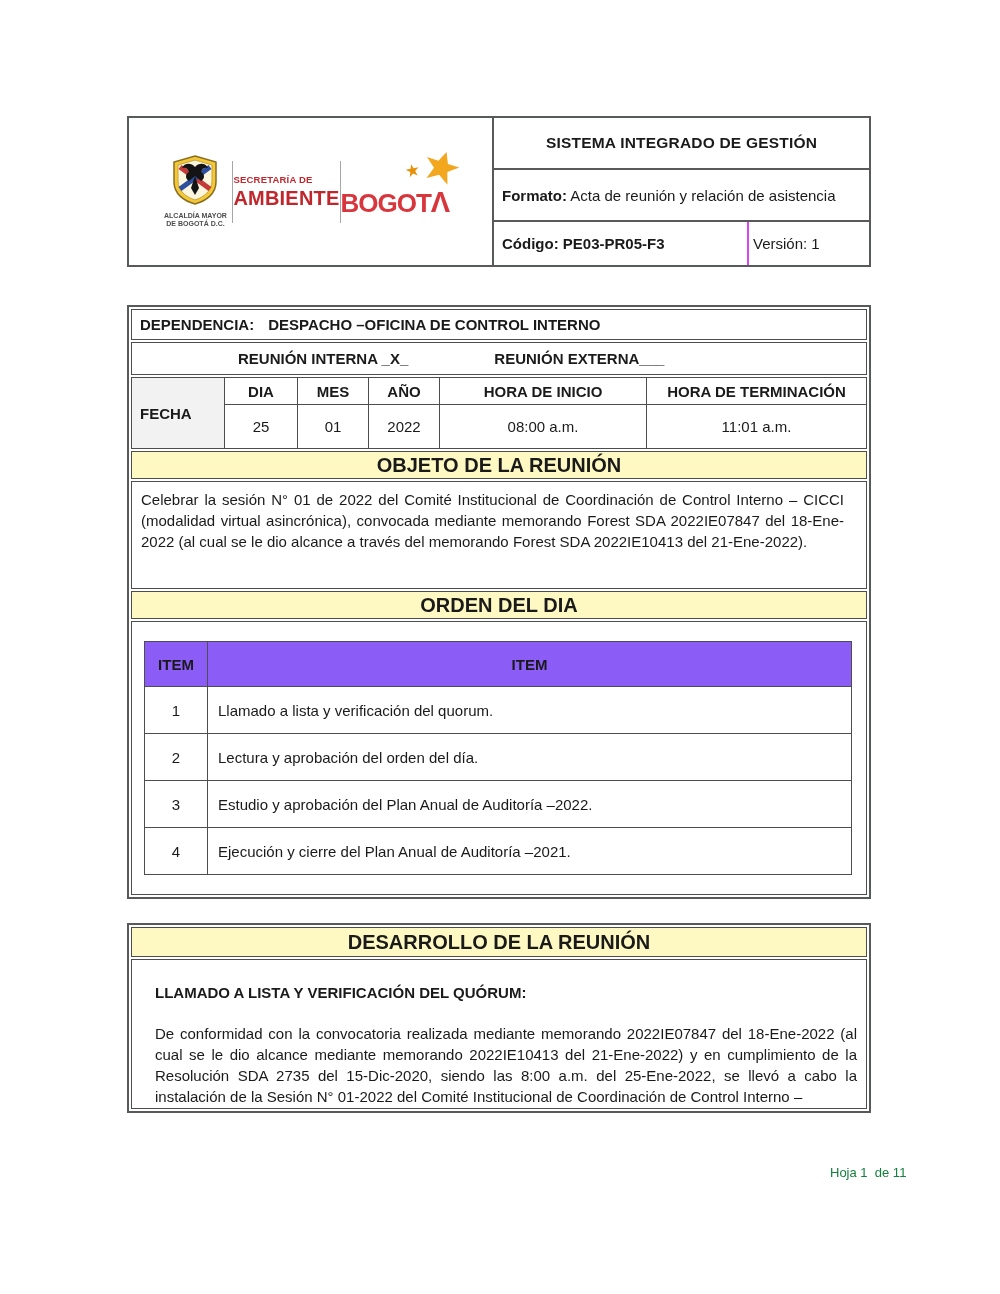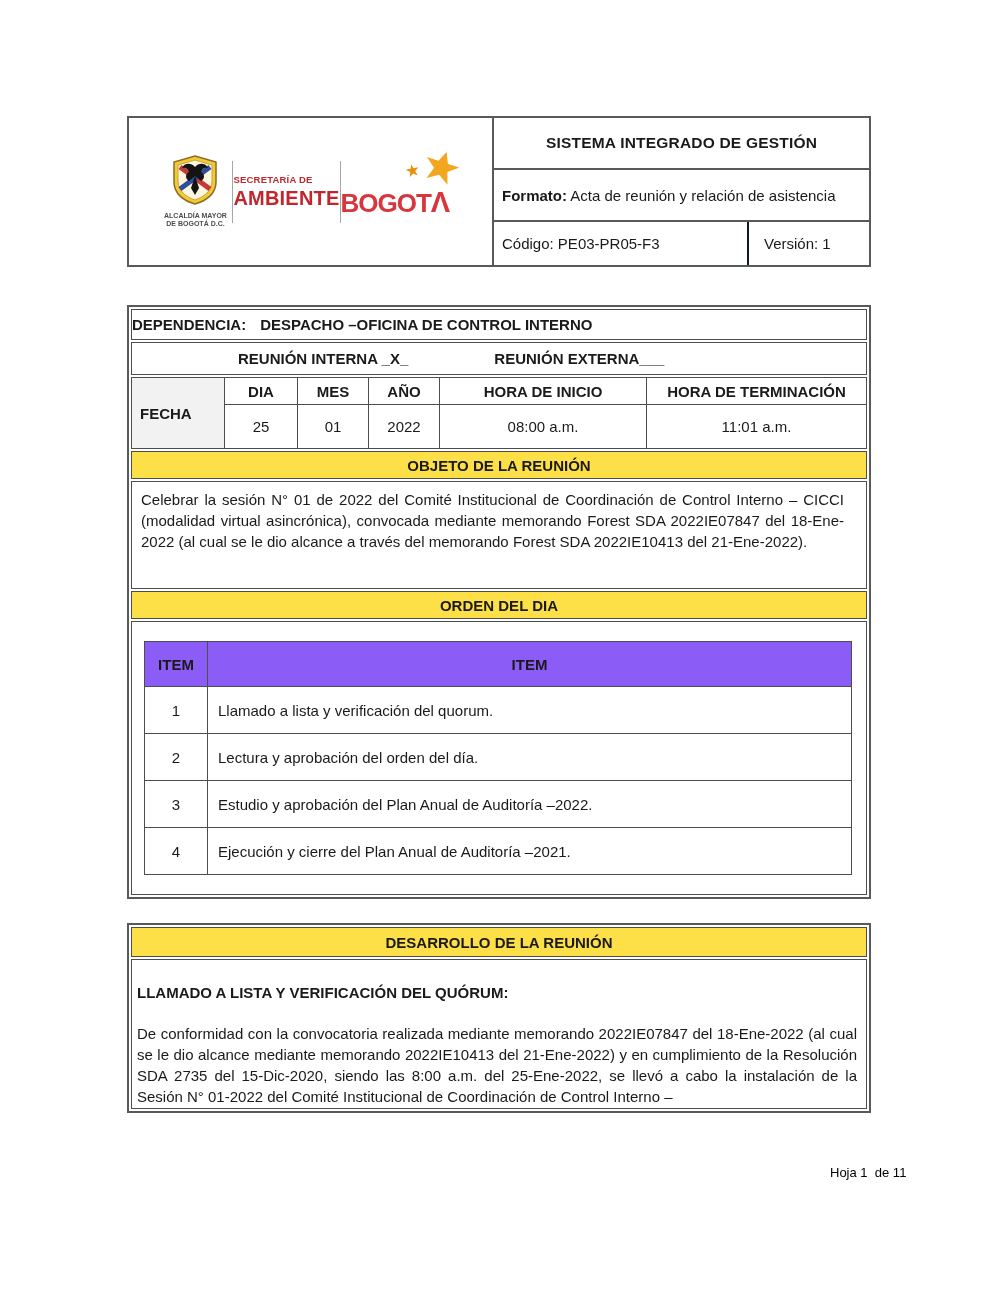--- a/index.html
+++ b/index.html
@@ -10,42 +10,42 @@
   .abs { position:absolute; box-sizing:border-box; }
 
   
   .hdr { left:127px; top:116px; width:744px; height:151px; border:2px solid #58595b; display:flex; background:#fff; }
   .hdr-left { width:363px; border-right:2px solid #58595b; display:flex; align-items:center; justify-content:center; }
   .hdr-right { flex:1; display:flex; flex-direction:column; }
   .hdr-r1 { height:50px; border-bottom:2px solid #58595b; display:flex; align-items:center; justify-content:center;
             font-weight:bold; font-size:15.5px; letter-spacing:.2px; }
   .hdr-r2 { height:50px; border-bottom:2px solid #58595b; display:flex; align-items:center; padding-left:8px; font-size:15px; }
   .hdr-r3 { flex:1; display:flex; }
-  .hdr-code { width:245px; border-right:2px solid #0f172a; display:flex; align-items:center; padding-left:8px; font-size:15px; }
-  .hdr-ver  { flex:1; display:flex; align-items:center; padding-left:15px; font-size:15px; }
+  .hdr-code { width:245px; border-right:2px solid #d946ef; display:flex; align-items:center; padding-left:8px; font-size:15px;font-weight:bold; }
+  .hdr-ver  { flex:1; display:flex; align-items:center; padding-left:4px; font-size:15px; }
 
   .crest-block { display:flex; flex-direction:column; align-items:center; width:74px; }
   .crest-caption { font-size:7px; font-weight:bold; color:#4d4d4d; text-align:center; line-height:8px; margin-top:3px; }
   .logo-div { width:1px; height:62px; background:#a6a6a6; }
   .secretaria { color:#c0272d; text-align:left; line-height:1; }
   .secretaria .top { font-size:9.5px; font-weight:bold; letter-spacing:.2px; }
   .secretaria .bottom { font-size:20px; font-weight:bold; letter-spacing:.2px; margin-top:3px; }
   .bogota { position:relative; width:122px; height:70px; }
   .bogota-word { position:absolute; left:0; bottom:8px; color:#d8353c; font-weight:bold; font-size:26px; letter-spacing:-1px; white-space:nowrap; }
   .bogota-a { font-size:29px; }
   .star-big { position:absolute; right:2px; top:-8px; }
   .star-small { position:absolute; right:44px; top:6px; }
 
   
   .secbox { left:127px; width:744px; border:2px solid #58595b; background:#fff; padding:2px; display:flex; flex-direction:column; gap:2px; }
   .cell { border:1px solid #4d4d4e; box-sizing:border-box; background:#fff; }
-  .bar { background:#fde047; font-weight:bold; font-size:15px; display:flex; align-items:center; justify-content:center; }
-
-  
-  .row-dep { height:31px; display:flex; align-items:center; font-weight:bold; font-size:15px; }
+  .bar { background:#fef9c3; font-weight:bold; font-size:20px; display:flex; align-items:center; justify-content:center; }
+
+  
+  .row-dep { height:31px; display:flex; align-items:center; padding-left:8px; font-weight:bold; font-size:15px; }
   .row-dep .val { margin-left:14px; }
   .row-reu { height:33px; display:flex; align-items:center; font-weight:bold; font-size:15px; }
   .row-reu .interna { margin-left:106px; }
   .row-reu .externa { margin-left:86px; }
 
   .fecha-wrap { height:72px; }
   .fecha-grid { display:grid; width:100%; height:100%;
     grid-template-columns:92px 72px 70px 70px 206px 1fr;
     grid-template-rows:26px 1fr; gap:1px; background:#4d4d4e; }
   .fg-cell { background:#fff; display:flex; align-items:center; justify-content:center; font-size:15px;text-align:right; }
@@ -57,25 +57,25 @@
   .orden-area { flex:1; position:relative; }
 
   .orden-table { position:absolute; left:12px; right:14px; top:19px; border:1.5px solid #4d4d4e; }
   .ot-grid { display:grid; grid-template-columns:62px 1fr; gap:1px; background:#4d4d4e; }
   .ot-cell { background:#fff; font-size:15px; display:flex; align-items:center; }
   .ot-head { background:#8b5cf6; font-weight:bold; justify-content:center; height:44px; }
   .ot-item { justify-content:center; height:46px; }
   .ot-tema { padding-left:10px; height:46px; }
 
   
-  .des-content { flex:1; padding:24px 9px 0 5px; overflow:hidden; }
+  .des-content { flex:1; padding:24px 9px 0 23px; overflow:hidden; }
   .des-heading { font-weight:bold; font-size:15px; }
   .des-text { margin-top:22px; font-size:15px; line-height:21px; text-align:justify; }
 
-  .footer { left:830px; top:1165px; font-size:13px; color:#000000; white-space:pre; }
+  .footer { left:830px; top:1165px; font-size:13px; color:#15803d; white-space:pre; }
 </style>
 </head>
 <body>
 
 <div class="page">
 
   <div class="abs hdr">
     <div class="hdr-left">
 
       <div class="crest-block">

